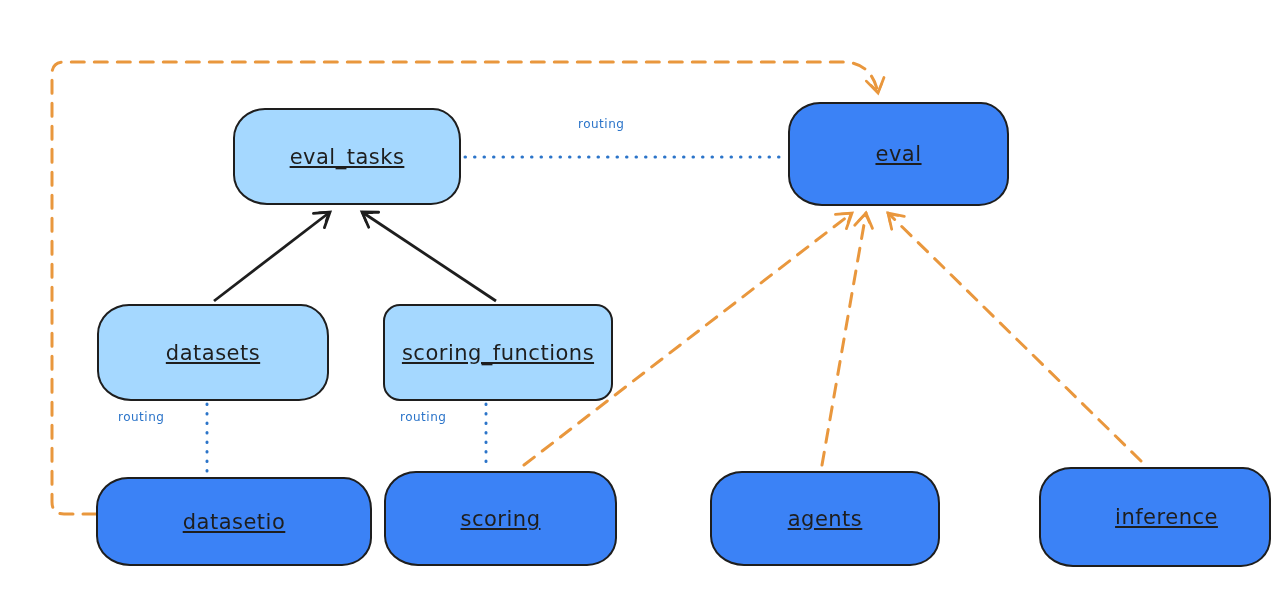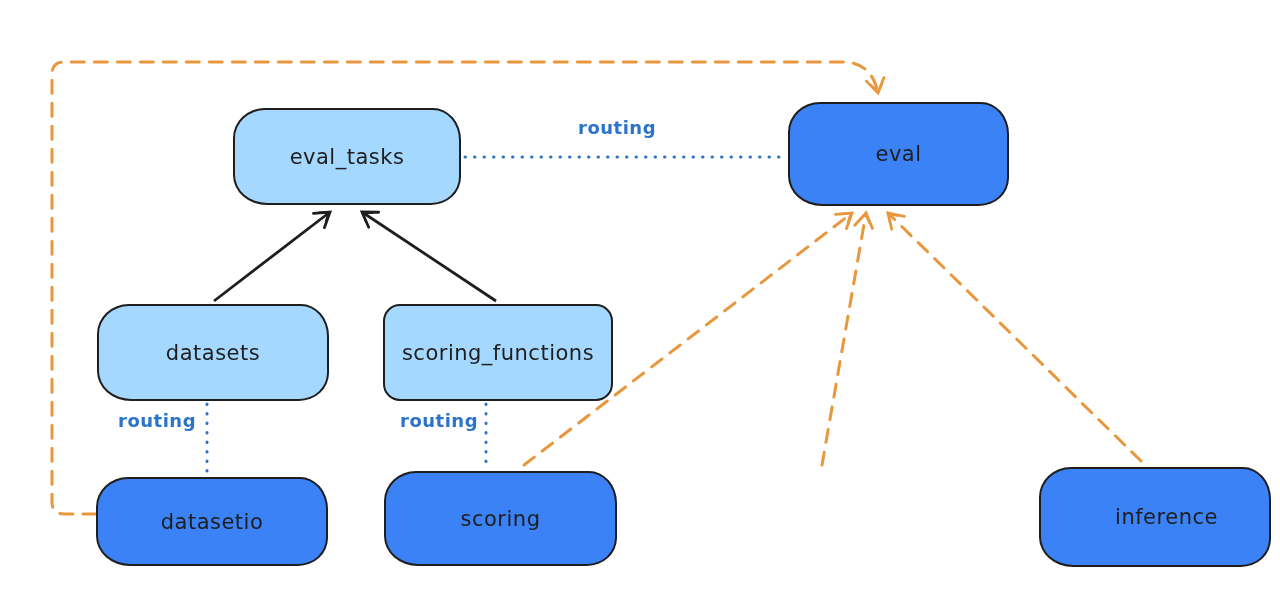--- a/index.html
+++ b/index.html
@@ -20,27 +20,28 @@
     position: absolute;
     box-sizing: border-box;
     border: 2.5px solid #1e1e1e;
     display: flex;
     align-items: center;
     justify-content: center;
     font-size: 21px;
     color: #1e1e1e;
     letter-spacing: 0.5px;
     border-radius: 32px 28px 30px 34px / 30px 32px 28px 30px;
+    text-decoration: underline;
   }
   .node.resource { background: #a5d8ff; }
   .node.provider { background: #3b82f6; }
   .edge-label {
     position: absolute;
-    font-size: 18px;
-    font-weight: 700;
+    font-size: 12px;
+    font-weight: 400;
     color: #2b74c9;
     letter-spacing: 0.5px;
   }
   .blk   { stroke: #1e1e1e; stroke-width: 2.8; fill: none; }
   .bdot  { stroke: #2b74c9; stroke-width: 3;   fill: none; stroke-linecap: round; stroke-dasharray: 0.5 9; }
   .odash { stroke: #e9973d; stroke-width: 3;   fill: none; stroke-linecap: round; stroke-dasharray: 13 10; }
 </style>
 </head>
 <body>
 
@@ -77,25 +78,28 @@
   <div class="node resource" style="left:97px; top:304px; width:232px; height:97px;align-items:center;">
     <span>datasets</span>
   </div>
   <div class="node resource" style="left:383px; top:304px; width:230px; height:97px;border-radius:17px;">
     <span>scoring_functions</span>
   </div>
 
   <div class="node provider" style="left:788px; top:102px; width:221px; height:104px;">
     <span>eval</span>
   </div>
-  <div class="node provider" style="left:96px; top:477px; width:232px; height:89px;">
+  <div class="node provider" style="left:96px; top:477px; width:276px; height:89px;">
     <span>datasetio</span>
   </div>
   <div class="node provider" style="left:384px; top:471px; width:233px; height:95px;">
     <span>scoring</span>
+  </div>
+  <div class="node provider" style="left:710px; top:471px; width:230px; height:95px;">
+    <span>agents</span>
   </div>
   <div class="node provider" style="left:1039px; top:467px; width:232px; height:100px;padding-left:23px;">
     <span>inference</span>
   </div>
 
   <div class="edge-label" style="left:578px; top:117px;">routing</div>
   <div class="edge-label" style="left:118px; top:410px;">routing</div>
   <div class="edge-label" style="left:400px; top:410px;">routing</div>
 
 </div>

